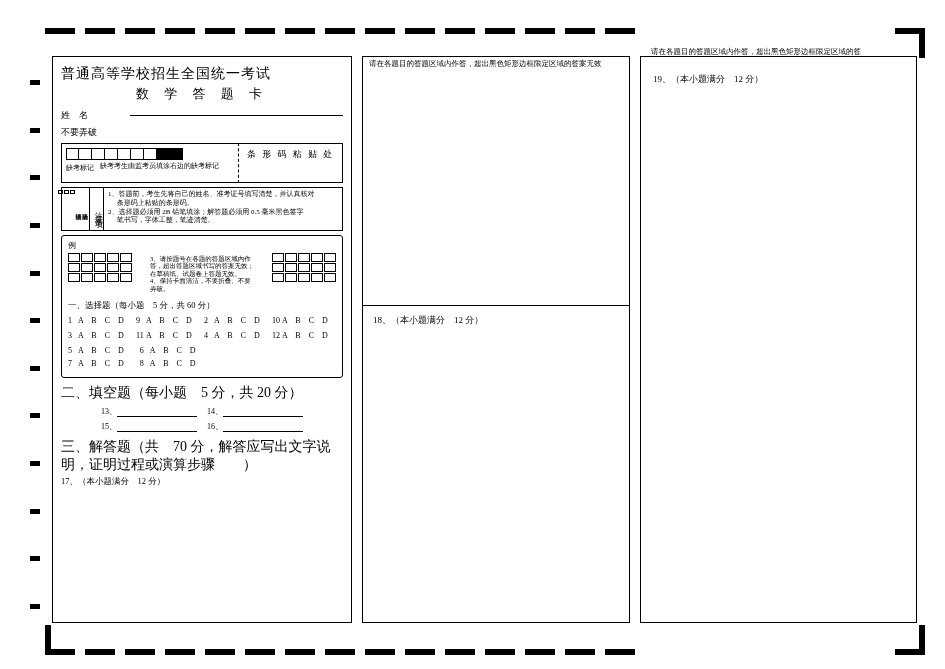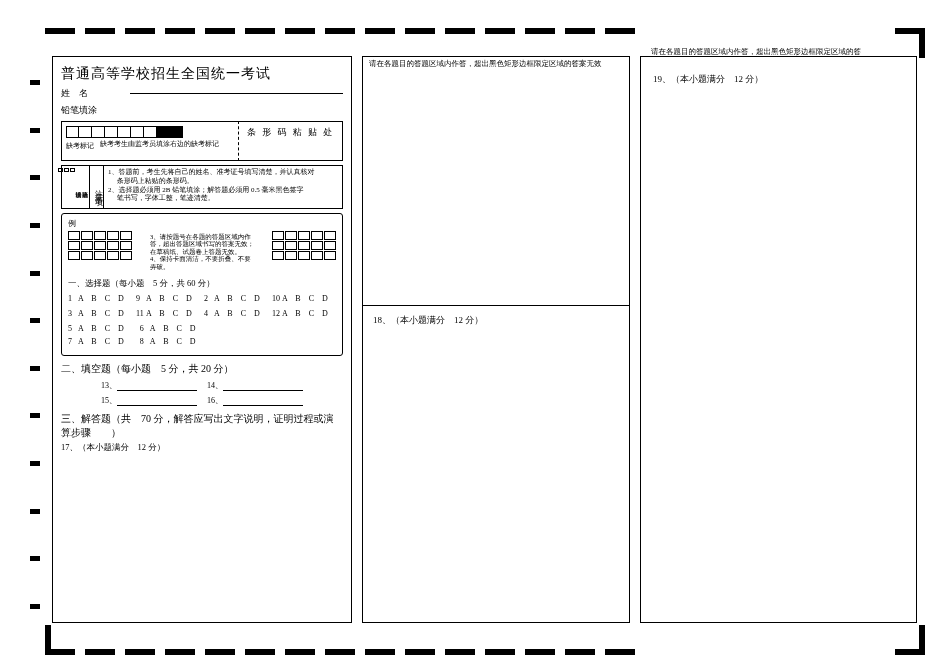--- a/index.html
+++ b/index.html
@@ -222,21 +222,21 @@
 
   .mc-area { font-size:8px; line-height:1.6; letter-spacing:2px; }
   .mc-layout {
     display: grid;
     grid-template-columns: 1fr 1fr 1fr 1fr;
     gap: 2px 4px;
   }
   .mc-num { display:inline-block; width:10px; letter-spacing:0;}
   .opt { letter-spacing:0; }
 
-  .sec2-title, .sec3-title { font-size:10px; margin-top:6px; }
+  .sec2-title, .sec3-title { font-size:14px; margin-top:6px; }
   .fill-line { display:inline-block; border-bottom:0.8px solid #000; width:80px; height:9px; vertical-align:bottom;}
   .fill-row { font-size:8px; margin-top:4px;text-align:center; }
   .q17 { font-size:8.5px; margin-top:2px; }
 
   
   .panel2 .topnote, .panel3 .topnote {
     font-size: 7.5px;
     padding: 2px 6px 0 6px;
     line-height:1.2;
   }
@@ -303,26 +303,27 @@
     <span></span>
     <span></span>
     <span></span>
     <span></span>
 </div>
 
 <div class="sheets">
 
   <div class="panel panel1">
     <div class="title-main">普通高等学校招生全国统一考试</div>
+    <div class="title-sub">数 学 答 题 卡</div>
 
     <div class="row-name">
       <span>姓　名</span>
       <span class="line"></span>
     </div>
-    <div class="row-ticket">铅笔填涂</div>
+    <div class="row-ticket">不要弄破</div>
 
     <div class="info-block">
       <div class="info-left">
         <div class="ticket-boxes">
           <span></span>
             <span></span>
             <span></span>
             <span></span>
             <span></span>
             <span></span>

